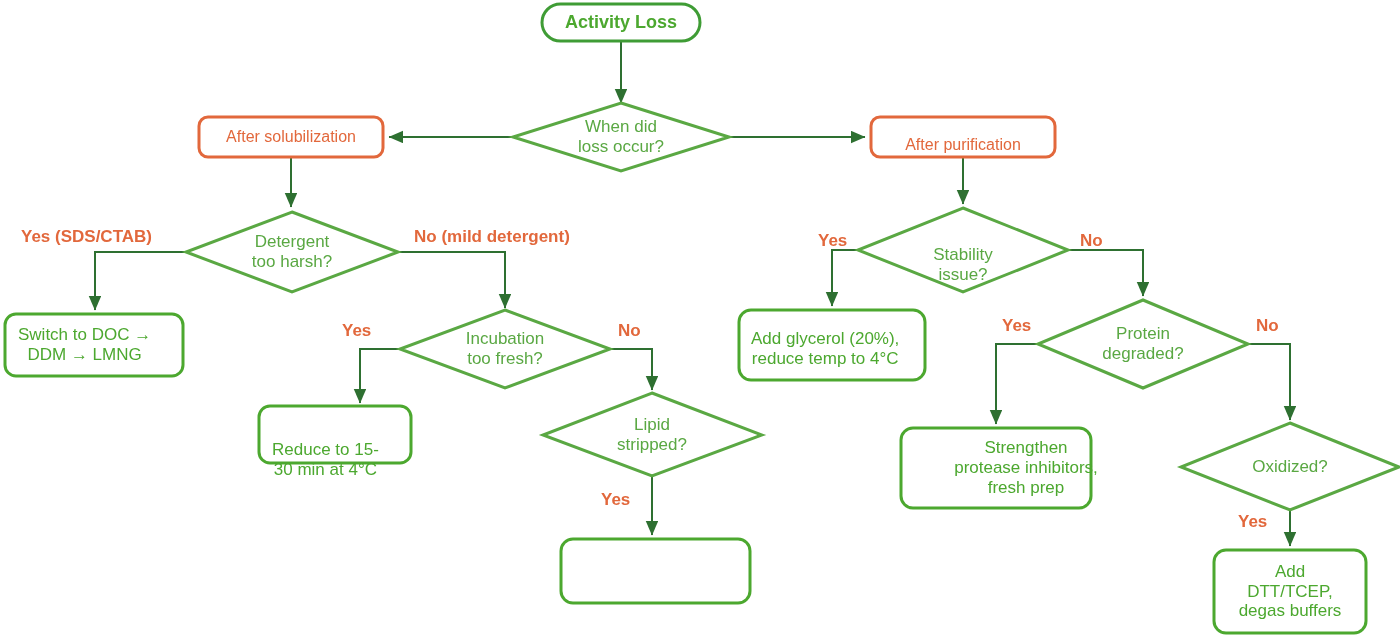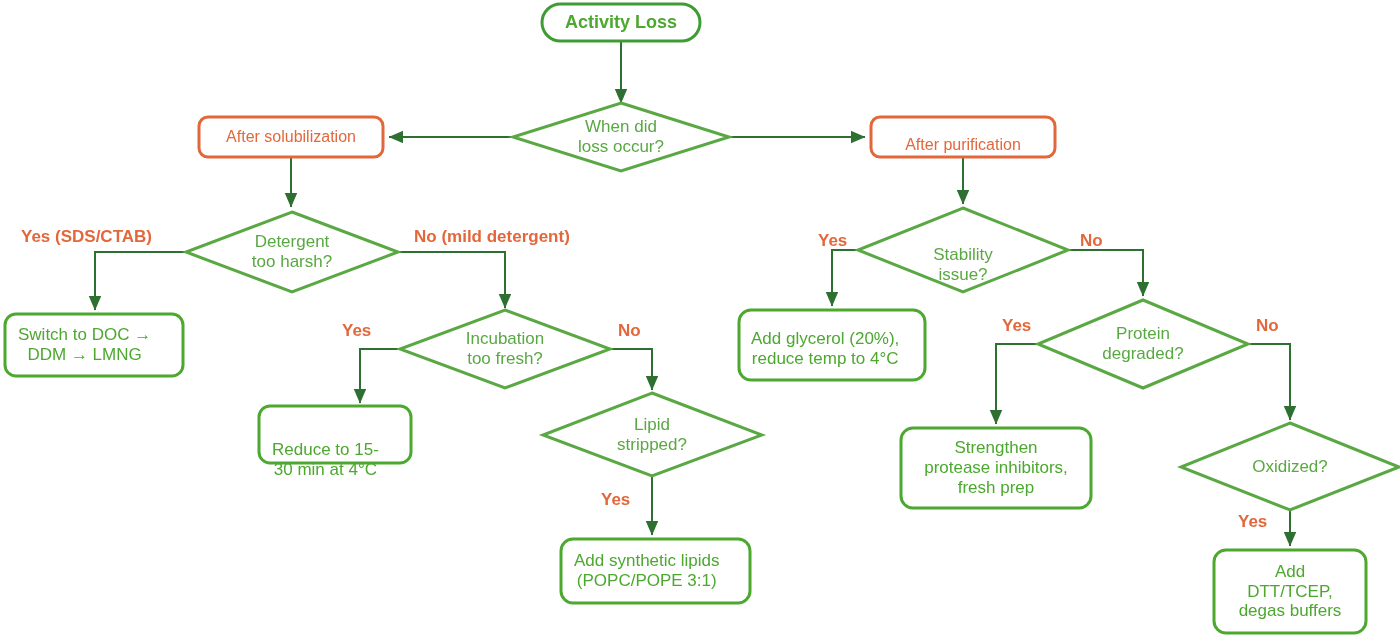--- a/index.html
+++ b/index.html
@@ -141,33 +141,31 @@
 
   <div class="node-text dec-txt" style="left:410px;top:318px;width:190px;height:62px;">Incubation
 too fresh?</div>
 
   <div class="node-text act-txt t-start" style="left:272px;top:406px;width:140px;height:40px;margin-top:34px;">Reduce to 15-
 30 min at 4°C</div>
 
   <div class="node-text dec-txt" style="left:562px;top:404px;width:180px;height:62px;">Lipid
 stripped?</div>
 
-  <div class="node-text act-txt t-start" style="left:574px;top:539px;width:176px;height:64px;">Add synthetic lipids
-(POPC/POPE 3:1)</div>
 
   <div class="node-text dec-txt" style="left:873px;top:234px;width:180px;height:62px;">Stability
 issue?</div>
 
   <div class="node-text act-txt t-start" style="left:751px;top:310px;width:174px;height:78px;">Add glycerol (20%),
 reduce temp to 4°C</div>
 
   <div class="node-text dec-txt" style="left:1053px;top:313px;width:180px;height:62px;">Protein
 degraded?</div>
 
-  <div class="node-text act-txt" style="left:901px;top:428px;width:190px;height:80px;">Strengthen
+  <div class="node-text act-txt" style="left:901px;top:428px;width:190px;height:80px;padding-left:30px;">Strengthen
 protease inhibitors,
 fresh prep</div>
 
   <div class="node-text dec-txt" style="left:1200px;top:452px;width:180px;height:30px;">Oxidized?</div>
 
   <div class="node-text act-txt" style="left:1214px;top:550px;width:152px;height:83px;">Add
 DTT/TCEP,
 degas buffers</div>
 
   <div class="edge-label" style="left:21px;top:228px;">Yes (SDS/CTAB)</div>

